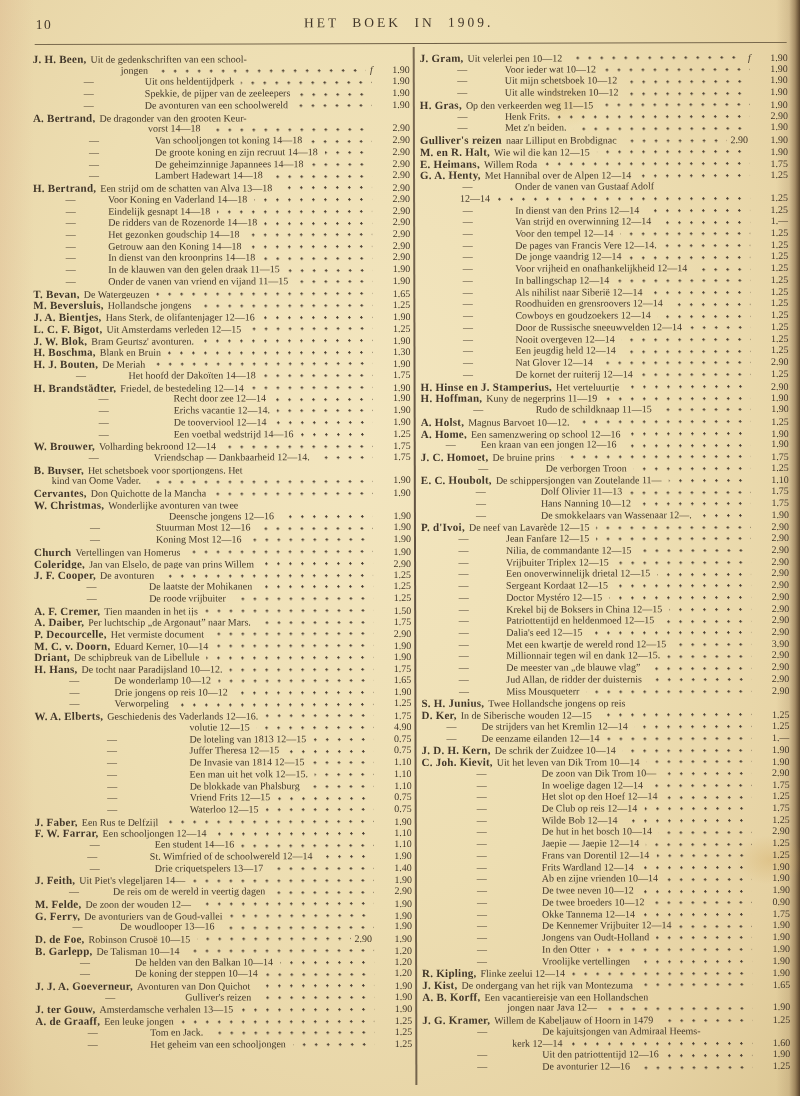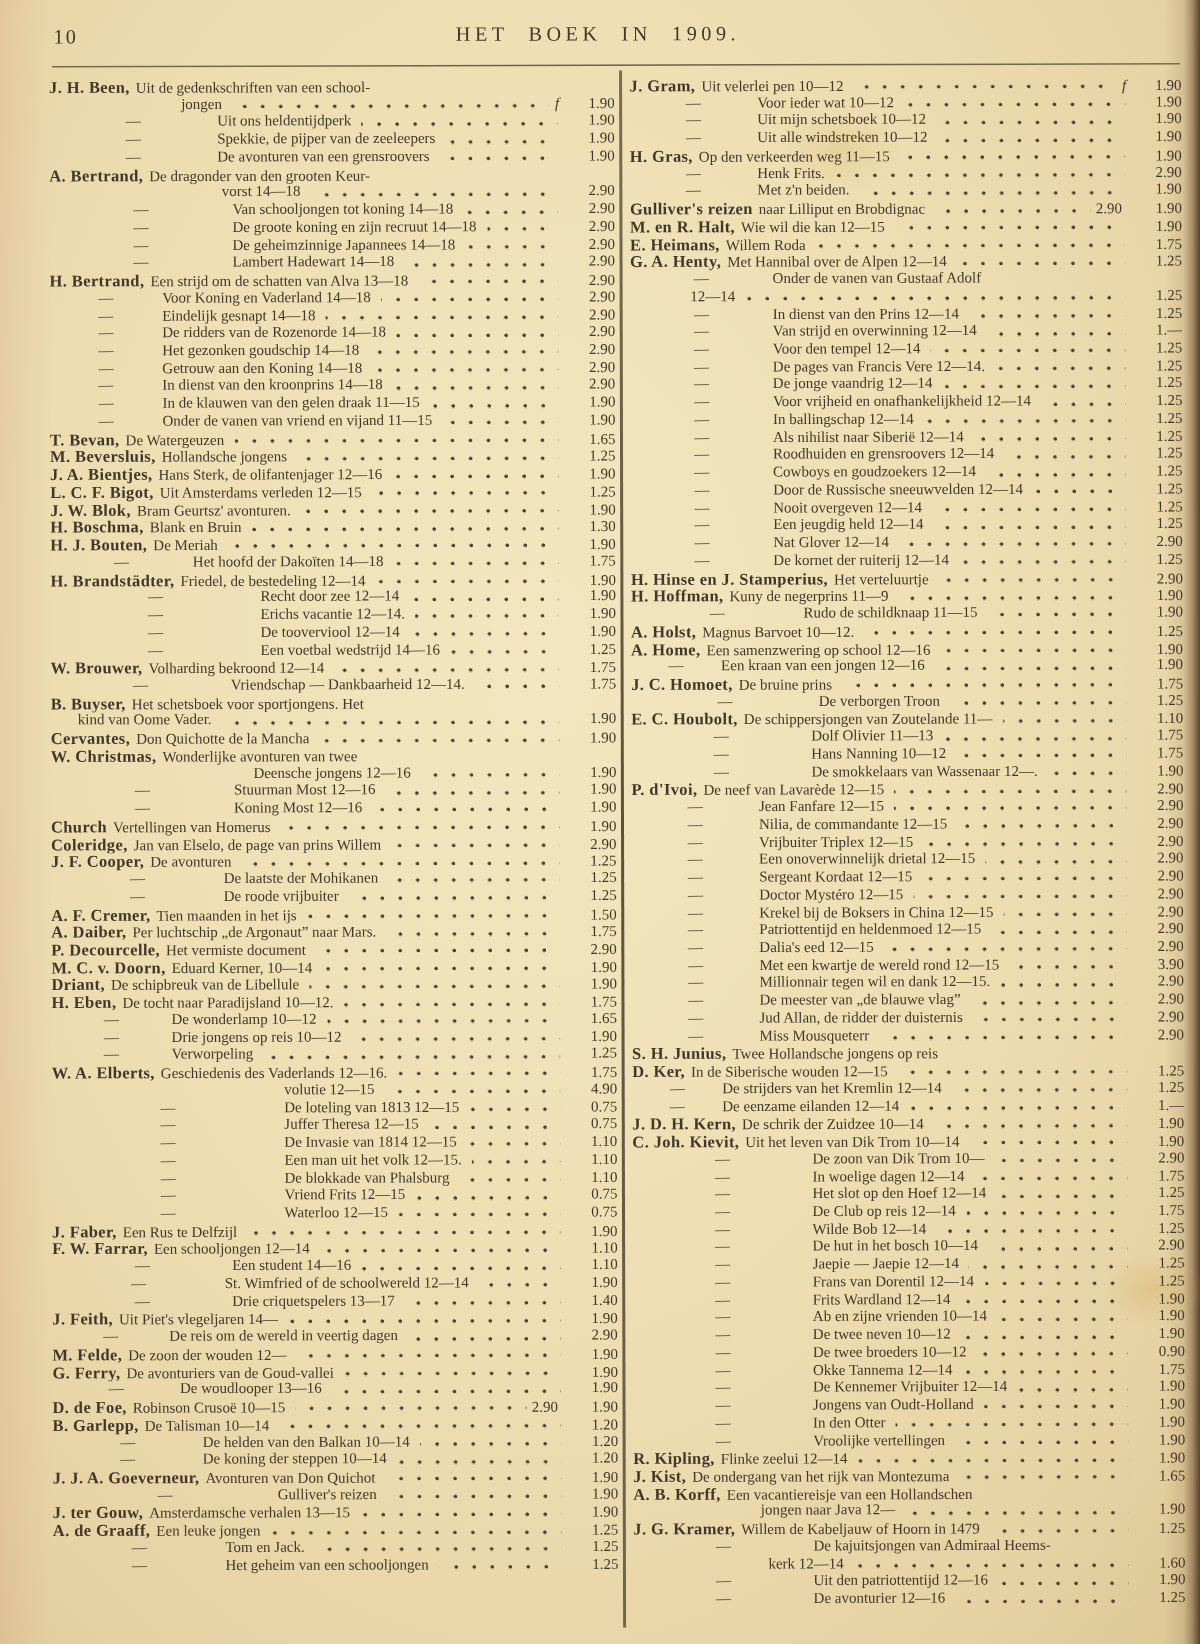--- a/index.html
+++ b/index.html
@@ -65,21 +65,21 @@
           <span class="price">1.90</span>
         </div>
         <div class="row">
           <span class="indent" style="width: 112px;">—</span>
           <span class="title">Spekkie, de pijper van de zeeleepers</span>
           <span class="leader"></span>
           <span class="price">1.90</span>
         </div>
         <div class="row">
           <span class="indent" style="width: 112px;">—</span>
-          <span class="title">De avonturen van een grensroovers</span>
+          <span class="title">De avonturen van een schoolwereld</span>
           <span class="leader"></span>
           <span class="price">1.90</span>
         </div>
         <div class="row">
           <span class="author">A. Bertrand,</span>
           <span class="title">De dragonder van den grooten Keur-</span>
         </div>
         <div class="row">
           <span class="indent" style="width: 115px;"></span>
           <span class="title">vorst 14—18</span>
@@ -346,21 +346,21 @@
           <span class="leader"></span>
           <span class="price">1.90</span>
         </div>
         <div class="row">
           <span class="author">Driant,</span>
           <span class="title">De schipbreuk van de Libellule</span>
           <span class="leader"></span>
           <span class="price">1.90</span>
         </div>
         <div class="row">
-          <span class="author">H. Eben,</span>
+          <span class="author">H. Hans,</span>
           <span class="title">De tocht naar Paradijsland 10—12.</span>
           <span class="leader"></span>
           <span class="price">1.75</span>
         </div>
         <div class="row">
           <span class="indent" style="width: 80px;">—</span>
           <span class="title">De wonderlamp 10—12</span>
           <span class="leader"></span>
           <span class="price">1.65</span>
         </div>
@@ -722,21 +722,21 @@
           <span class="price">1.25</span>
         </div>
         <div class="row">
           <span class="author">H. Hinse en J. Stamperius,</span>
           <span class="title">Het verteluurtje</span>
           <span class="leader"></span>
           <span class="price">2.90</span>
         </div>
         <div class="row">
           <span class="author">H. Hoffman,</span>
-          <span class="title">Kuny de negerprins 11—9</span>
+          <span class="title">Kuny de negerprins 11—19</span>
           <span class="leader"></span>
           <span class="price">1.90</span>
         </div>
         <div class="row">
           <span class="indent" style="width: 115px;">—</span>
           <span class="title">Rudo de schildknaap 11—15</span>
           <span class="leader"></span>
           <span class="price">1.90</span>
         </div>
         <div class="row">

